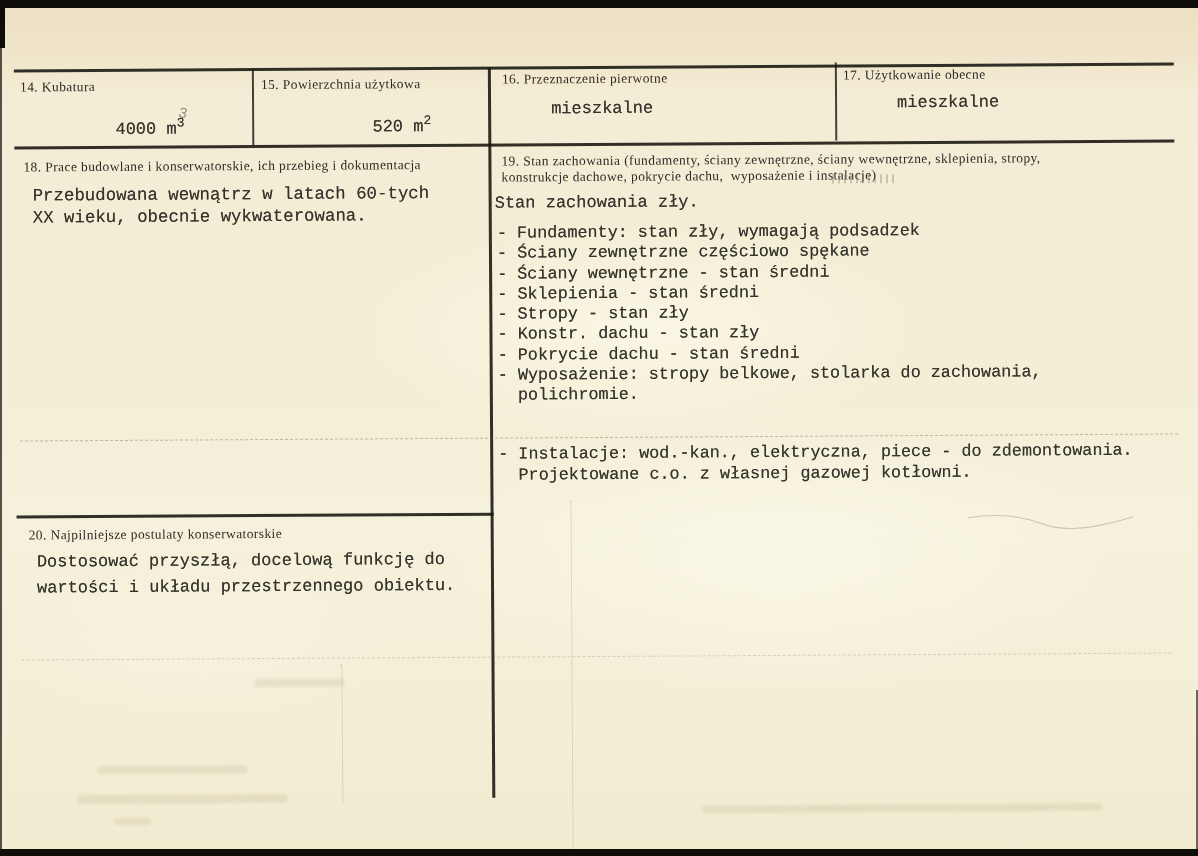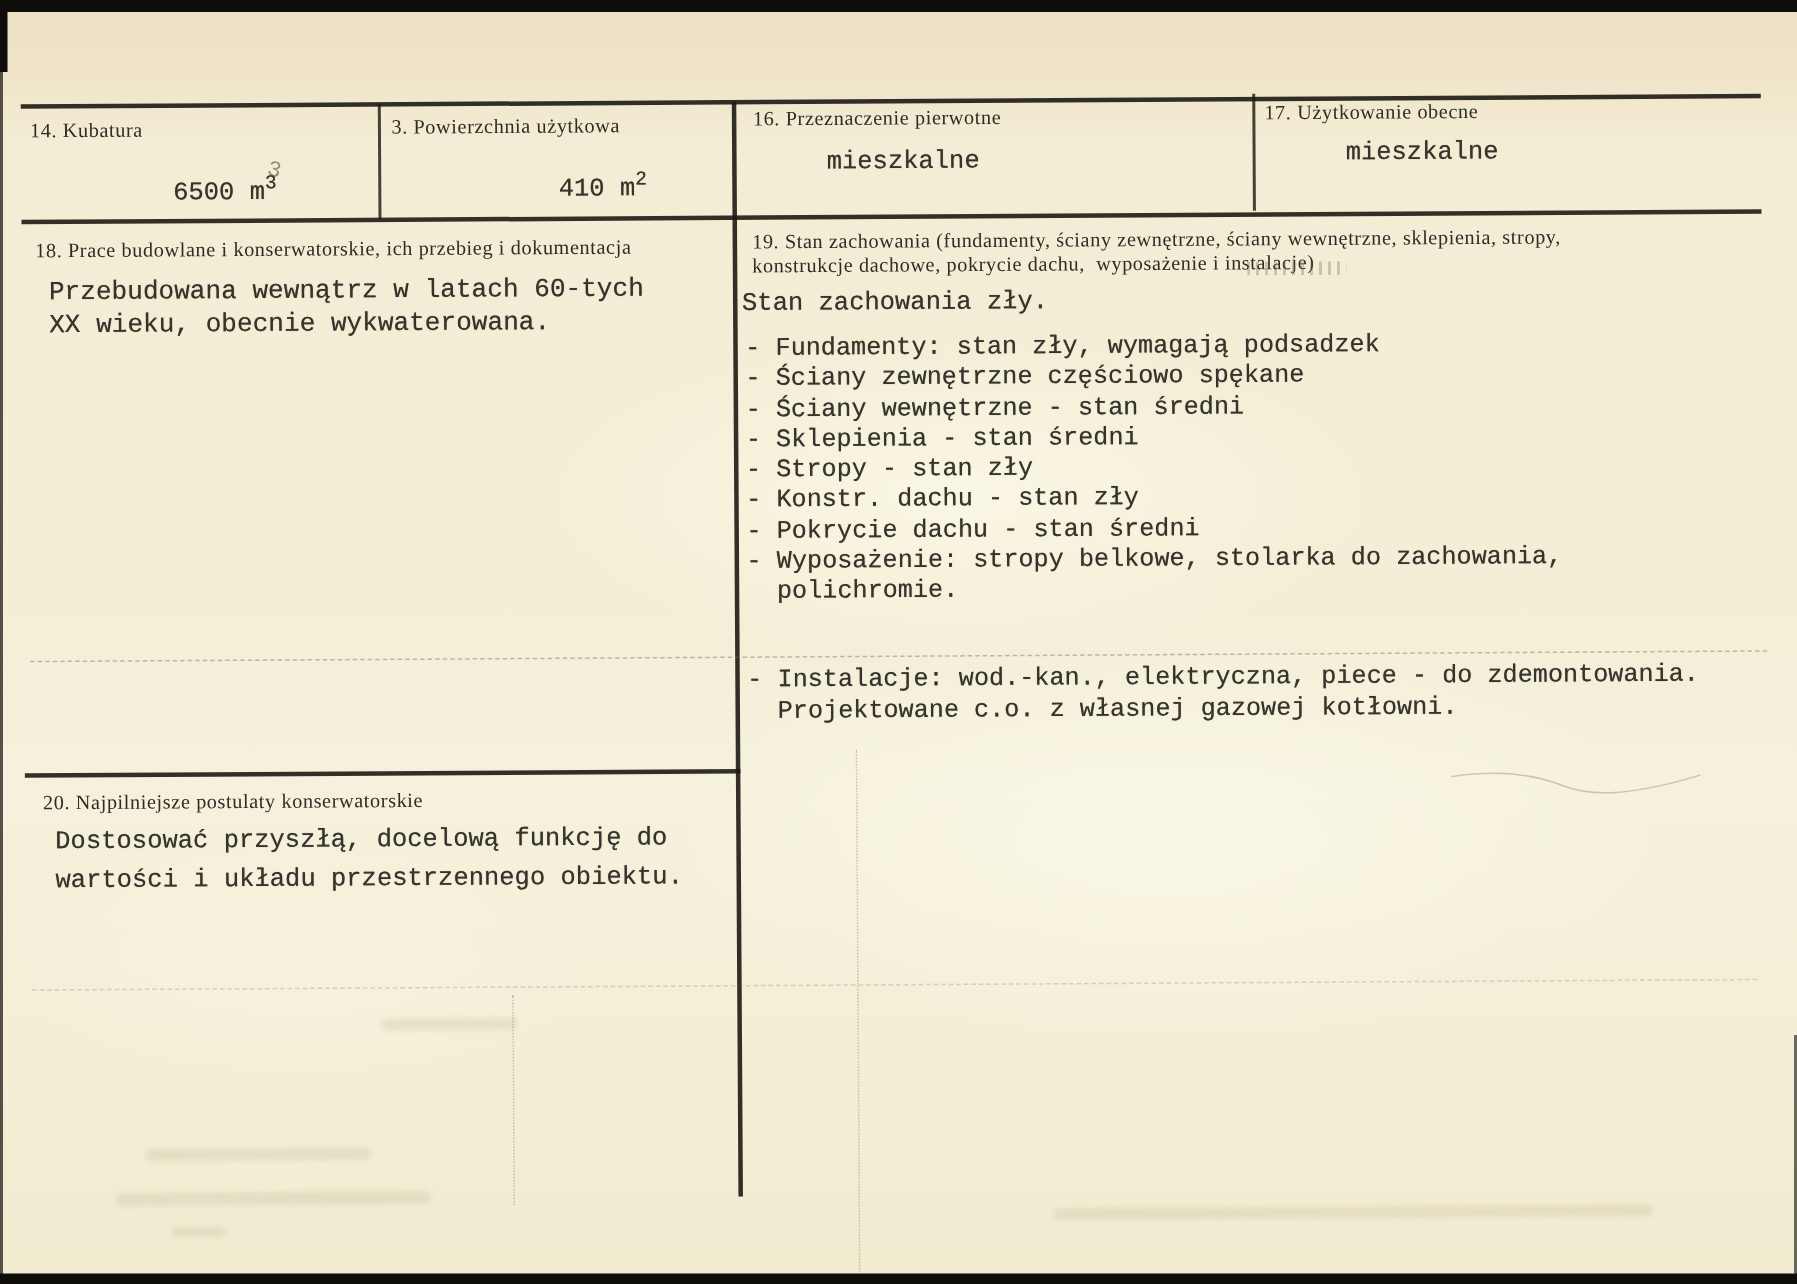--- a/index.html
+++ b/index.html
@@ -48,26 +48,26 @@
 
     <div class="rule" style="left:16px;top:66px;width:1160px;height:3px;"></div>
     <div class="rule" style="left:16px;top:143px;width:1160px;height:3px;"></div>
     <div class="rule" style="left:16px;top:512px;width:477px;height:3px;"></div>
     <div class="rule thin" style="left:254px;top:67px;width:2px;height:77px;"></div>
     <div class="rule" style="left:490px;top:67px;width:3px;height:730px;"></div>
     <div class="rule thin" style="left:837px;top:64px;width:2px;height:78px;"></div>
 
     <div class="label" style="left:22px;top:76px;">14. Kubatura</div>
     <div class="typed val" style="left:56px;top:98px;">
-      <span>6500 m</span><span style="position:relative;display:inline-block;"><span class="sup">3</span><span class="ghost-sup">3</span></span>
+      <span>4000 m</span><span style="position:relative;display:inline-block;"><span class="sup">3</span><span class="ghost-sup">3</span></span>
     </div>
 
-    <div class="label" style="left:263px;top:75px;">3. Powierzchnia użytkowa</div>
+    <div class="label" style="left:263px;top:75px;">15. Powierzchnia użytkowa</div>
     <div class="typed val" style="left:313px;top:97px;">
-      <span>410 m</span><span class="sup">2</span>
+      <span>520 m</span><span class="sup">2</span>
     </div>
 
     <div class="label" style="left:504px;top:71px;">16. Przeznaczenie pierwotne</div>
     <div class="typed val" style="left:553px;top:99px;">mieszkalne</div>
 
     <div class="label" style="left:845px;top:69px;text-align:center;">17. Użytkowanie obecne</div>
     <div class="typed val" style="left:899px;top:95px;">mieszkalne</div>
 
     <div class="label" style="left:25px;top:156px;">18. Prace budowlane i konserwatorskie, ich przebieg i dokumentacja</div>
     <div class="typed" style="left:34px;top:182px;font-size:17.4px;line-height:21.5px;"><div class="typed-line">Przebudowana wewnątrz w latach 60-tych</div><div class="typed-line">XX wieku, obecnie wykwaterowana.</div></div>

